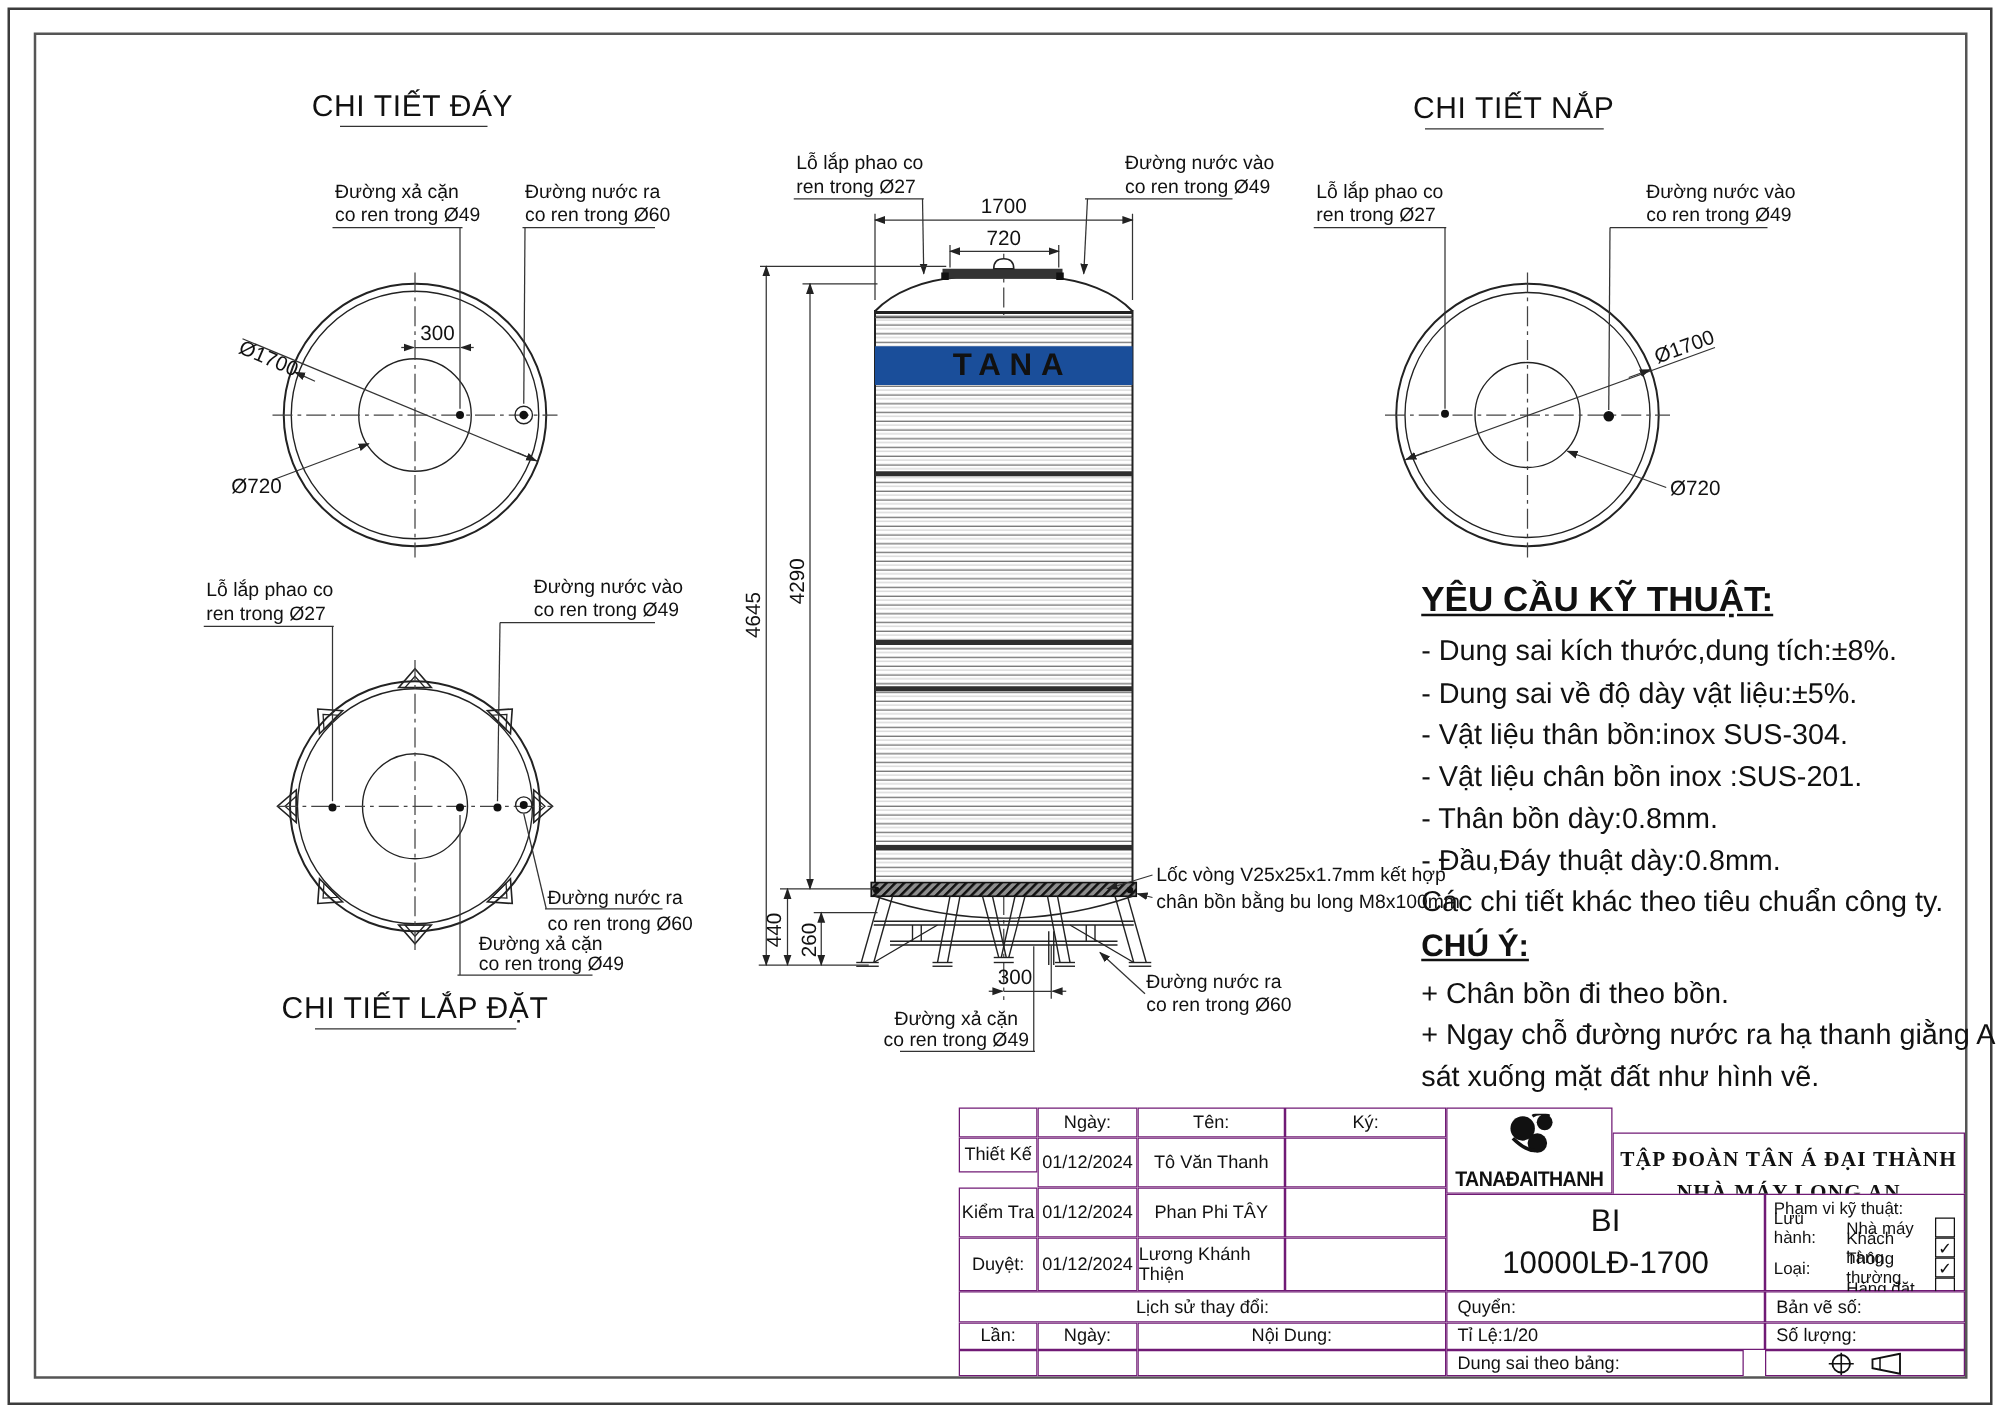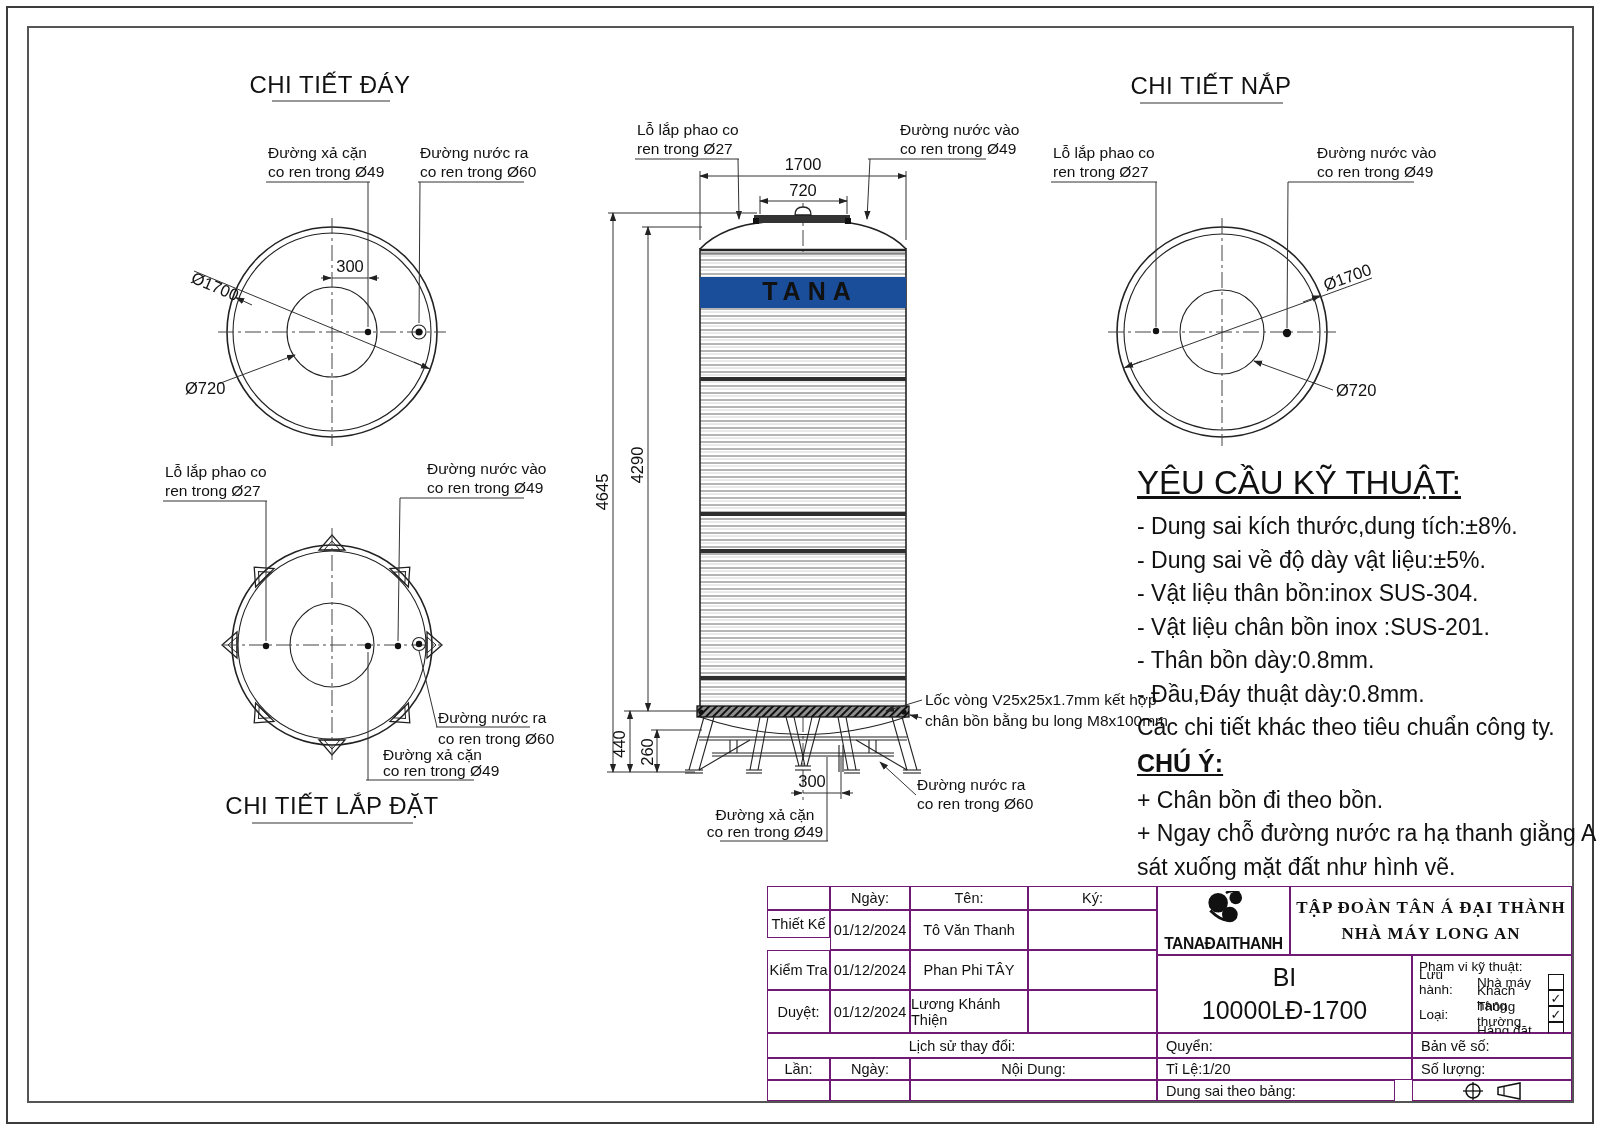--- a/index.html
+++ b/index.html
@@ -14,31 +14,31 @@
   .ol{stroke:#222;stroke-width:1.6;fill:none;}
   .ol2{stroke:#222;stroke-width:1.1;fill:none;}
   .tl{stroke:#333;stroke-width:1;fill:none;}
   .cl{stroke:#444;stroke-width:1;fill:none;stroke-dasharray:16 4 3 4;}
   .lbl{font-size:15.5px;}
   .dim{font-size:16.5px;}
   .ttl{font-size:24px;letter-spacing:0.5px;}
   .brand{font-size:25px;font-weight:bold;letter-spacing:7px;fill:#fff;}
   
   .tech{position:absolute;left:1137px;top:464px;width:440px;z-index:3;}
-  .tech .h{font-size:33px;font-weight:normal;text-decoration:underline;margin:0 0 8px 0;}
+  .tech .h{font-size:28px;font-weight:bold;text-decoration:underline;margin:0 0 8px 0;}
   .tech .i{font-size:23px;line-height:33.5px;white-space:nowrap;}
   .tech .h2{font-size:25px;font-weight:bold;text-decoration:underline;margin:4px 0 6px 0;}
   
   .tb{position:absolute;left:767px;top:886px;width:805px;height:215px;z-index:3;}
   .tb .cell{position:absolute;border:1px solid #701a75;box-sizing:border-box;
         display:flex;align-items:center;justify-content:center;
         font-size:14.5px;background:#fff;}
   .tb .left{justify-content:flex-start;padding-left:8px;}
   .tb .company{flex-direction:column;font-family:"Liberation Serif",serif;
-        font-weight:bold;font-size:17px;line-height:26px;letter-spacing:1px;}
+        font-weight:bold;font-size:17px;line-height:26px;letter-spacing:1px;margin-top:20px;}
   .tb .model{flex-direction:column;font-size:25px;line-height:33px;}
   .tb .logo{flex-direction:column;justify-content:space-between;padding-top:4px;}
   .tb .scope{flex-direction:column;align-items:stretch;justify-content:flex-start;
         padding:3px 5px 0 6px;font-size:13.5px;}
   .scope-row{display:flex;align-items:center;height:16px;}
   .scope-prefix{width:58px;flex:none;}
   .scope-label{flex:1;}
   .cbx{width:14px;height:14px;border:1.5px solid #111;flex:none;margin-right:2px;
         display:flex;align-items:center;justify-content:center;
         font-size:13px;line-height:13px;}

